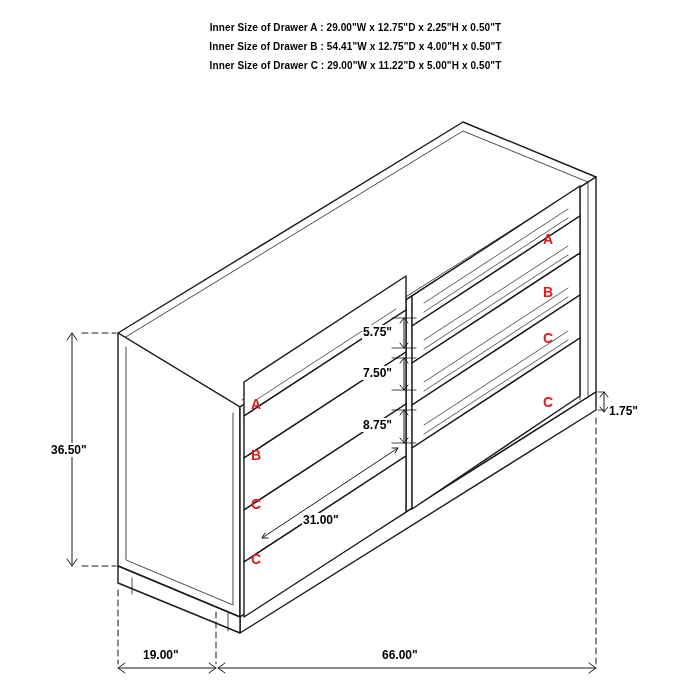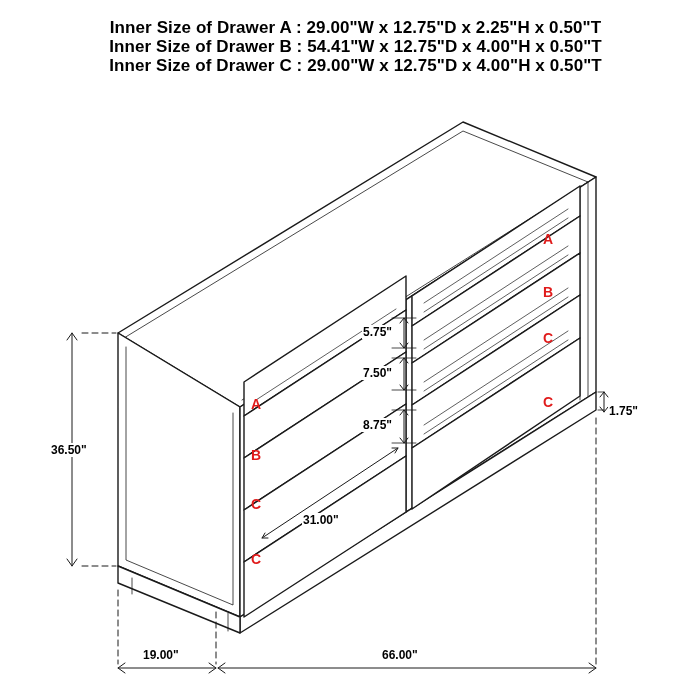--- a/index.html
+++ b/index.html
@@ -10,21 +10,21 @@
     color:#000;
     overflow:hidden;
     position:relative;
   }
   #spec-block{
     position:absolute;
     top:18px;left:0;width:700px;
     text-align:center;
   }
   #spec-block .spec-line{
-    font-size:17px;
+    font-size:10px;
     font-weight:bold;
     line-height:19px;
     letter-spacing:0.1px;
     white-space:nowrap;
     padding-left:11px;
   }
   #diagram{
     position:absolute;
     top:0;left:0;
   }
@@ -44,21 +44,21 @@
     color:#e01b1b;
     white-space:nowrap;
   }
 </style>
 </head>
 <body>
 
 <div id="spec-block">
   <div class="spec-line">Inner Size of Drawer A : 29.00"W x 12.75"D x 2.25"H x 0.50"T</div>
   <div class="spec-line">Inner Size of Drawer B : 54.41"W x 12.75"D x 4.00"H x 0.50"T</div>
-  <div class="spec-line">Inner Size of Drawer C : 29.00"W x 12.75"D x 4.00"H x 0.50"T</div>
+  <div class="spec-line">Inner Size of Drawer C : 29.00"W x 11.22"D x 5.00"H x 0.50"T</div>
 </div>
 
 <svg id="diagram" width="700" height="700" viewBox="0 0 700 700">
   <g fill="none" stroke="#1a1a1a" stroke-width="1.4" stroke-linejoin="round" stroke-linecap="round">
 
     <g>
       <path d="M118,333 L463,122 L596,177 L240,407 Z" fill="#ffffff"></path>
       <path d="M124,338 L463,131 L588,182 L242,400" fill="none" stroke="#1a1a1a" stroke-width="0.8"></path>
     </g>
 

